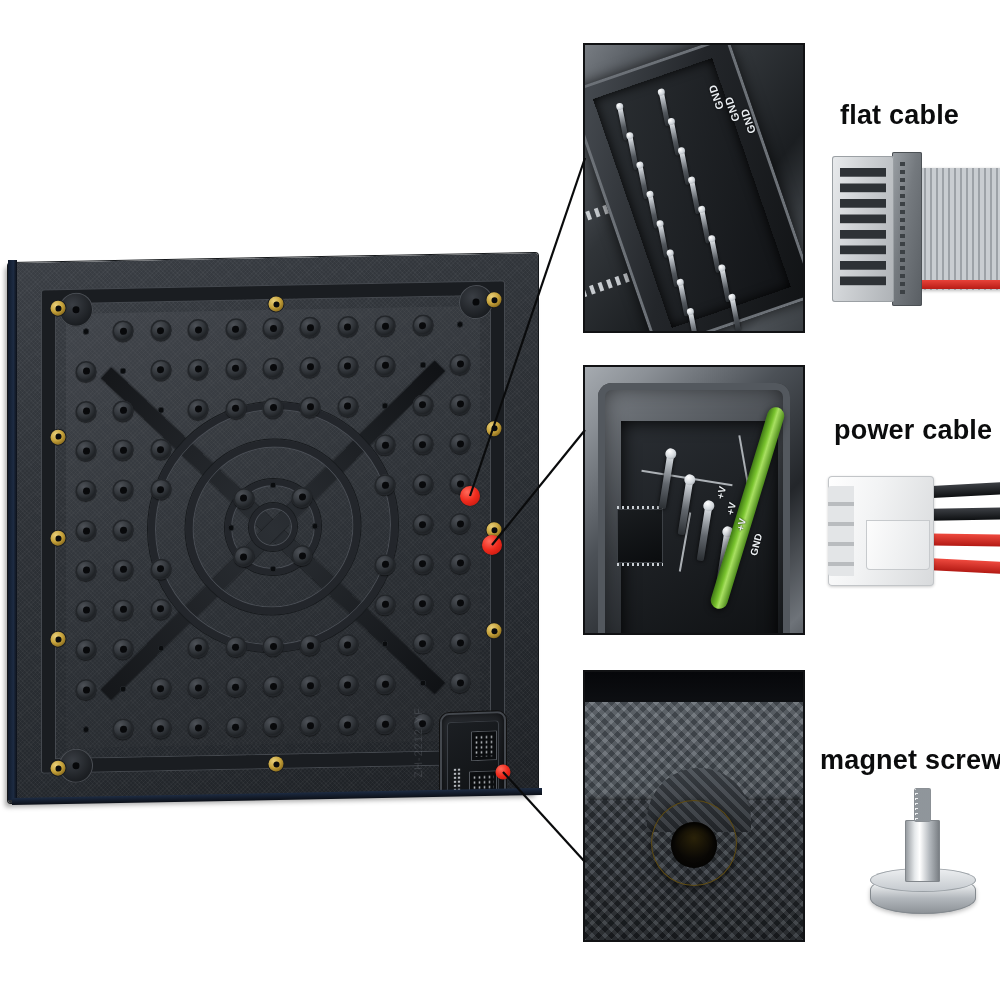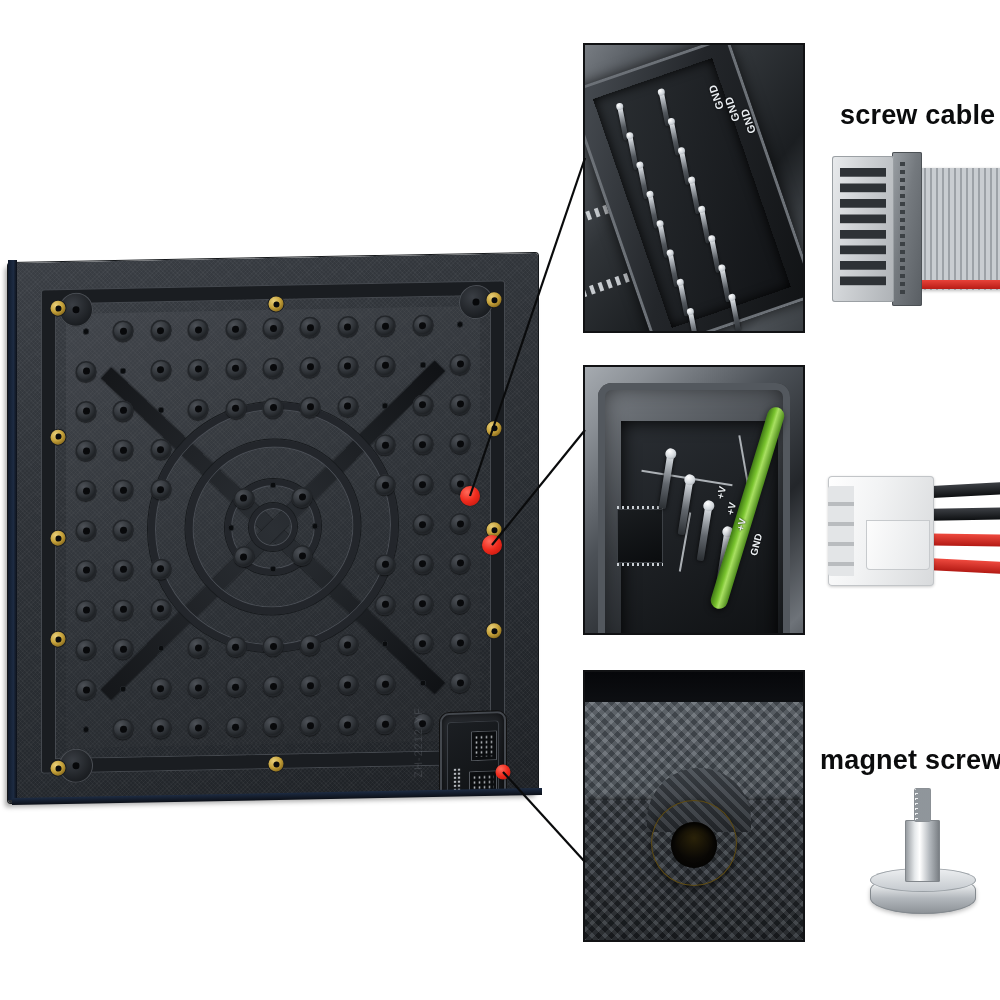--- a/index.html
+++ b/index.html
@@ -738,21 +738,22 @@
   <div class="photo" id="photo-magnet">
     <div class="mg-bg"></div>
     <div class="mg-topbar"></div>
     <div class="mg-step"></div>
     <div class="mg-bump"></div>
     <div class="mg-insert">
       <div class="mg-insert-hole"></div>
     </div>
   </div>
 
-  <div class="label" id="label-flat">screw cable</div>
+  <div class="label" id="label-flat">flat cable</div>
+  <div class="label" id="label-power">power cable</div>
   <div class="label" id="label-magnet">magnet screw</div>
 
   <div class="product" id="prod-flat">
     <div class="fc-ribbon"></div>
     <div class="fc-redwire"></div>
     <div class="fc-spine"></div>
     <div class="fc-shell">
       <div class="fc-sockets"></div>
     </div>
   </div>

